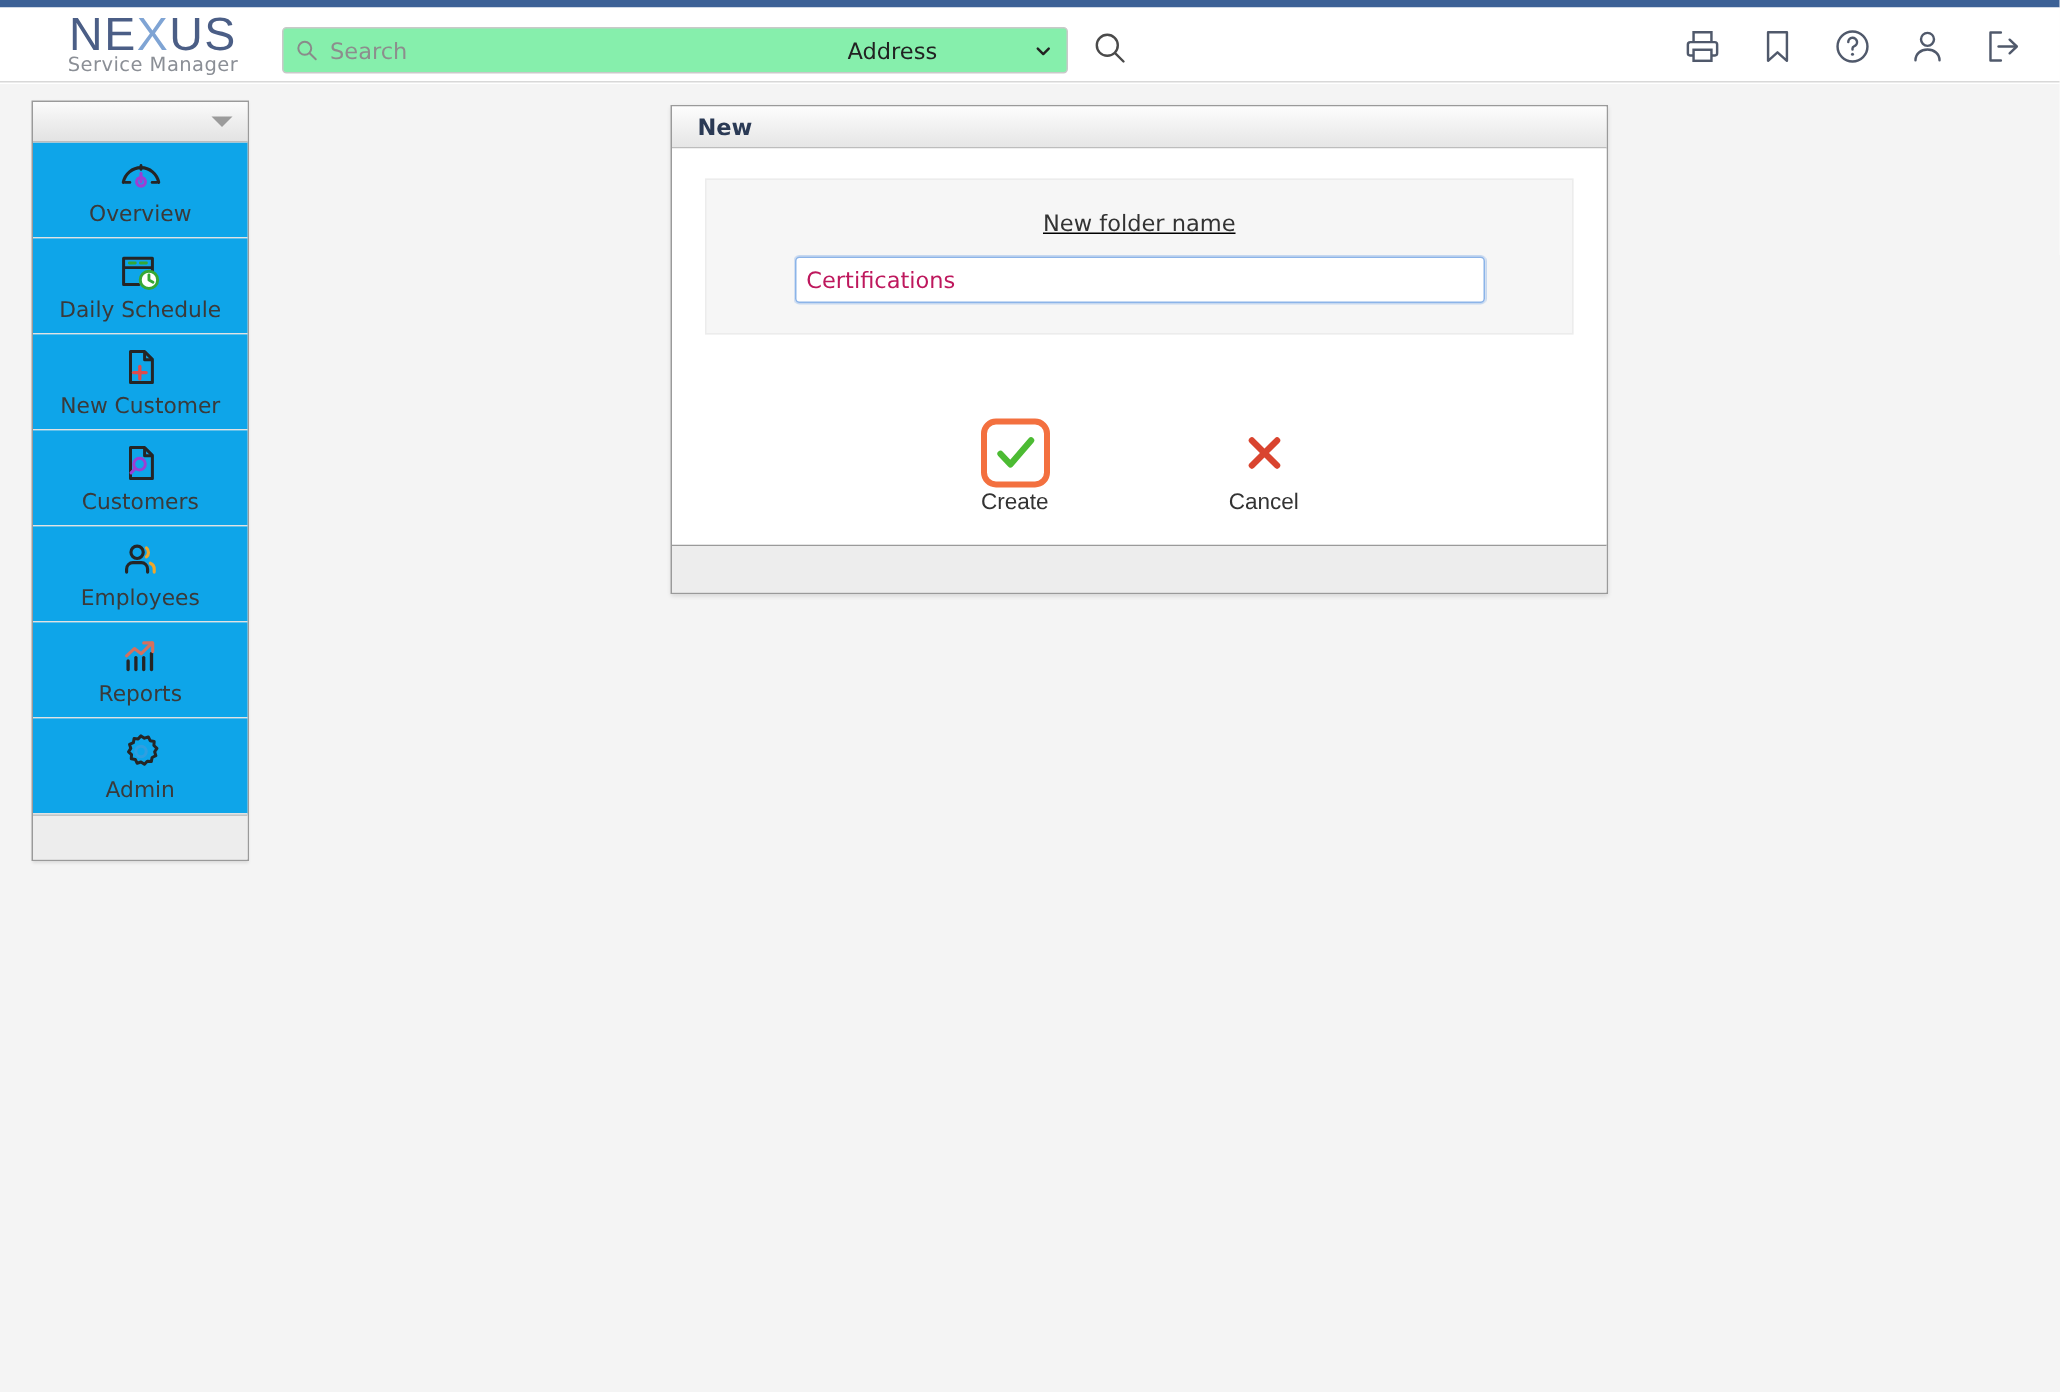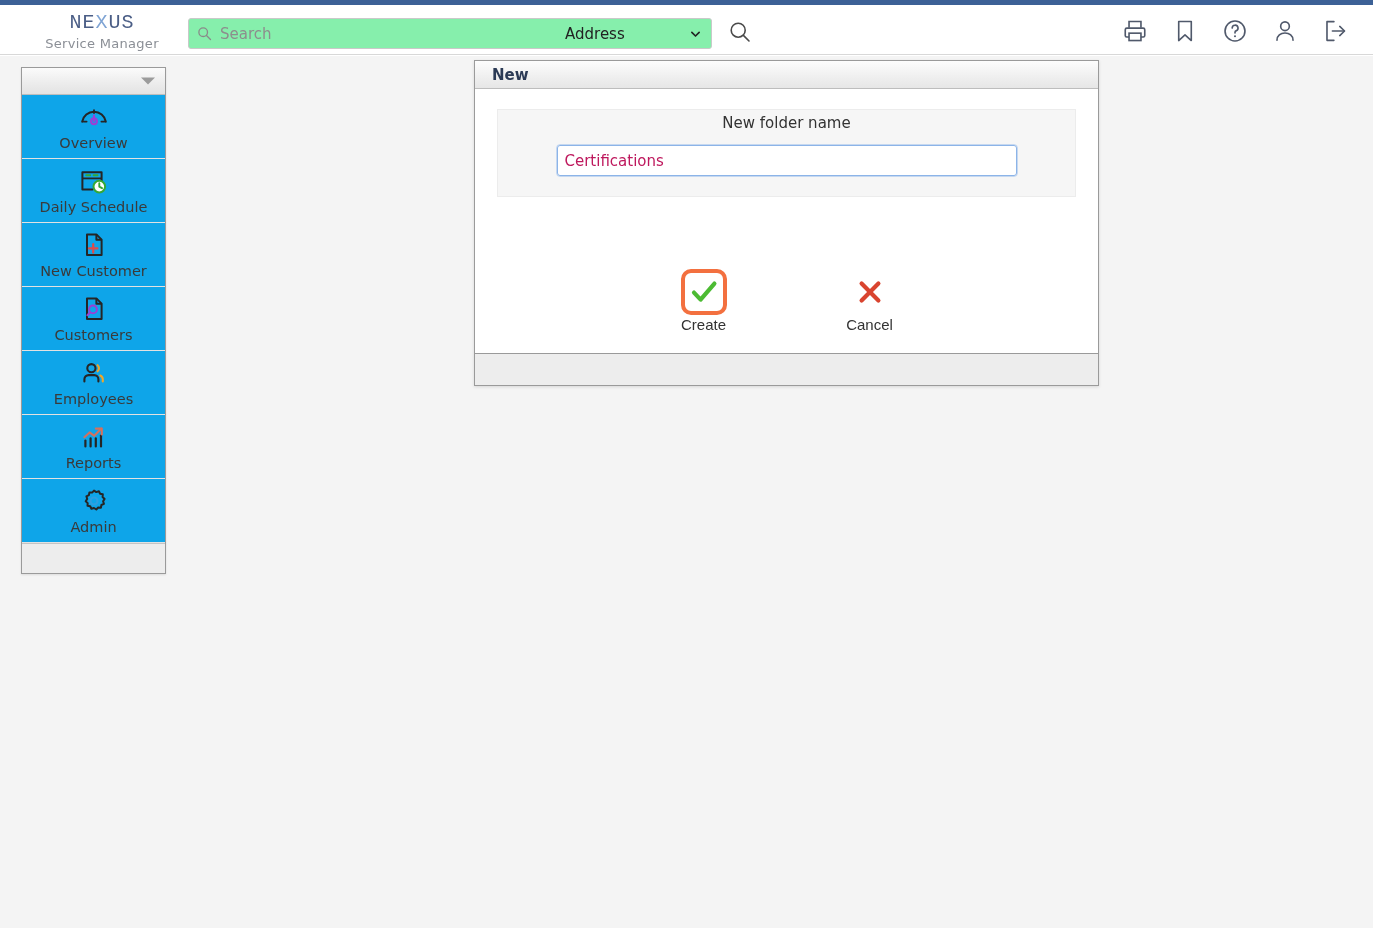--- a/index.html
+++ b/index.html
@@ -27,25 +27,25 @@
   }
 
   
   #logo-block {
     position: absolute; left: 22px; top: 2px;
     width: 160px; height: 46px;
     text-align: center;
     user-select: none;
   }
   #logo-main {
-    font-size: 20px;
+    font-size: 31px;
     letter-spacing: 1px;
     line-height: 32px;
     color: #4b5e86;
-    font-family: Liberation Mono, monospace;
+    font-family: Liberation Sans, sans-serif;
     white-space: nowrap;
   }
   #logo-main .x { color: #7fa4d4; }
   #logo-sub {
     font-size: 13px;
     color: #8b8f96;
     line-height: 14px;
     letter-spacing: 0.3px;
     margin-top: -2px;
   }
@@ -169,26 +169,25 @@
     white-space: nowrap;
   }
   #sidebar-footer {
     height: 30px;
     background: #ededed;
     border-top: 1px solid #c4c4c4;
   }
 
   
   #dialog {
-    position: absolute; left: 447px; top: 4px;
+    position: absolute; left: 447px; top: 14px;
     width: 625px;
     background: #ffffff;
     border: 1px solid #9a9a9a;
     box-shadow: 0 1px 3px rgba(0,0,0,0.12);
-    margin-left: 27px;
   }
   #dialog-titlebar {
     height: 28px;
     background: linear-gradient(to bottom, #fdfdfd 0%, #f0f0f0 55%, #e6e6e6 100%);
     border-bottom: 1px solid #bdbdbd;
     display: flex; align-items: center;
     padding-left: 17px;
   }
   #dialog-title {
     font-size: 15px;
@@ -197,22 +196,23 @@
   }
   #dialog-content {
     padding: 20px 22px 0 22px;
     height: 264px;
     position: relative;
     background: #ffffff;
   }
   #field-panel {
     background: #f6f6f6;
     border: 1px solid #ececec;
-    padding: 4px 0 20px 0;
+    padding: 20px 0 20px 0;
     text-align: center;
+    text-decoration: underline;
   }
   #field-label {
     font-size: 15px;
     color: #333333;
     margin-bottom: 13px;
   }
   #folder-name-input {
     width: 460px;
     height: 31px;
     border: 1px solid #8cb4e8;

